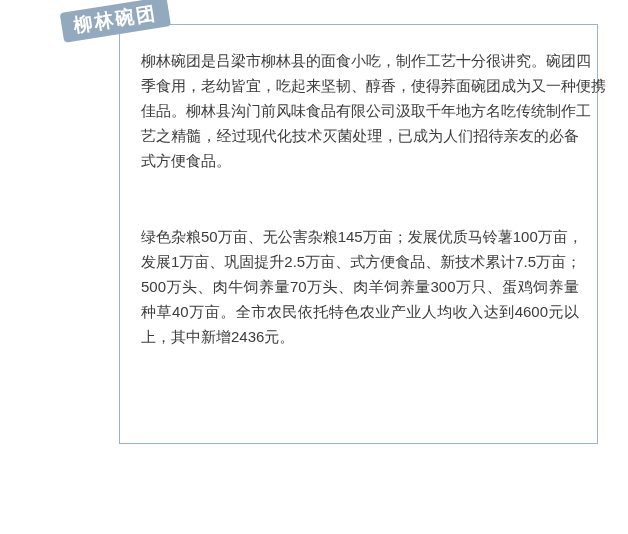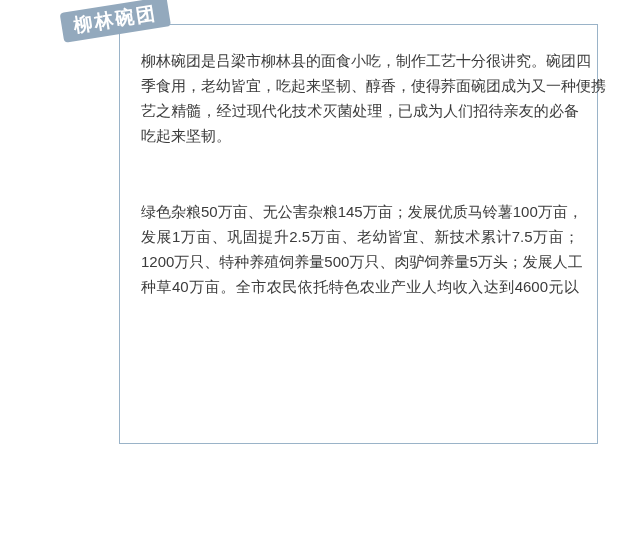--- a/index.html
+++ b/index.html
@@ -68,28 +68,30 @@
 </head>
 <body>
 
 <div class="page">
 
   <div class="article-panel">
     <div class="article-body">
       <div class="paragraph">
           <div class="line">柳林碗团是吕梁市柳林县的面食小吃，制作工艺十分很讲究。碗团四</div>
           <div class="line">季食用，老幼皆宜，吃起来坚韧、醇香，使得荞面碗团成为又一种便携</div>
+          <div class="line">佳品。柳林县沟门前风味食品有限公司汲取千年地方名吃传统制作工</div>
           <div class="line">艺之精髓，经过现代化技术灭菌处理，已成为人们招待亲友的必备</div>
-          <div class="line last">吃起来坚韧。</div>
+          <div class="line last">式方便食品。</div>
         </div>
       <div class="paragraph">
           <div class="line">绿色杂粮50万亩、无公害杂粮145万亩；发展优质马铃薯100万亩，</div>
-          <div class="line">发展1万亩、巩固提升2.5万亩、老幼皆宜、新技术累计7.5万亩；</div>
-          <div class="line">1200万只、特种养殖饲养量500万只、肉驴饲养量5万头；发展人工</div>
+          <div class="line">发展1万亩、巩固提升2.5万亩、式方便食品、新技术累计7.5万亩；</div>
+          <div class="line">500万头、肉牛饲养量70万头、肉羊饲养量300万只、蛋鸡饲养量</div>
           <div class="line">种草40万亩。全市农民依托特色农业产业人均收入达到4600元以</div>
+          <div class="line last">上，其中新增2436元。</div>
         </div>
     </div>
   </div>
 
   <div class="tag-ribbon">
     <span>柳林碗团</span>
   </div>
 
 </div>
 

